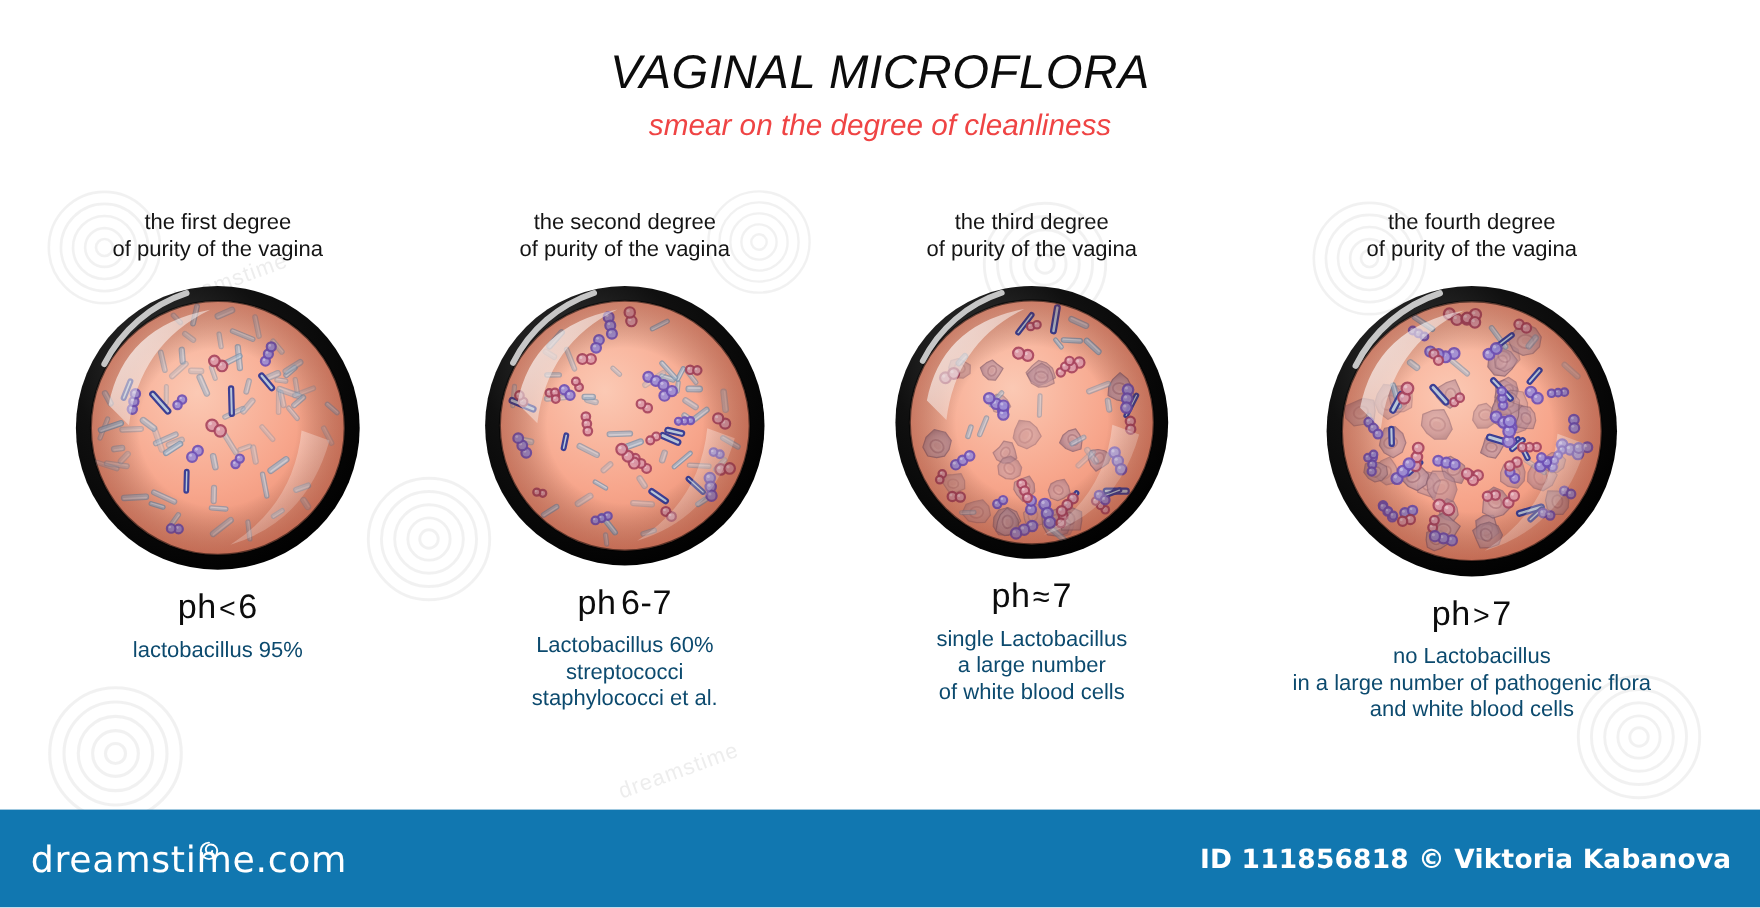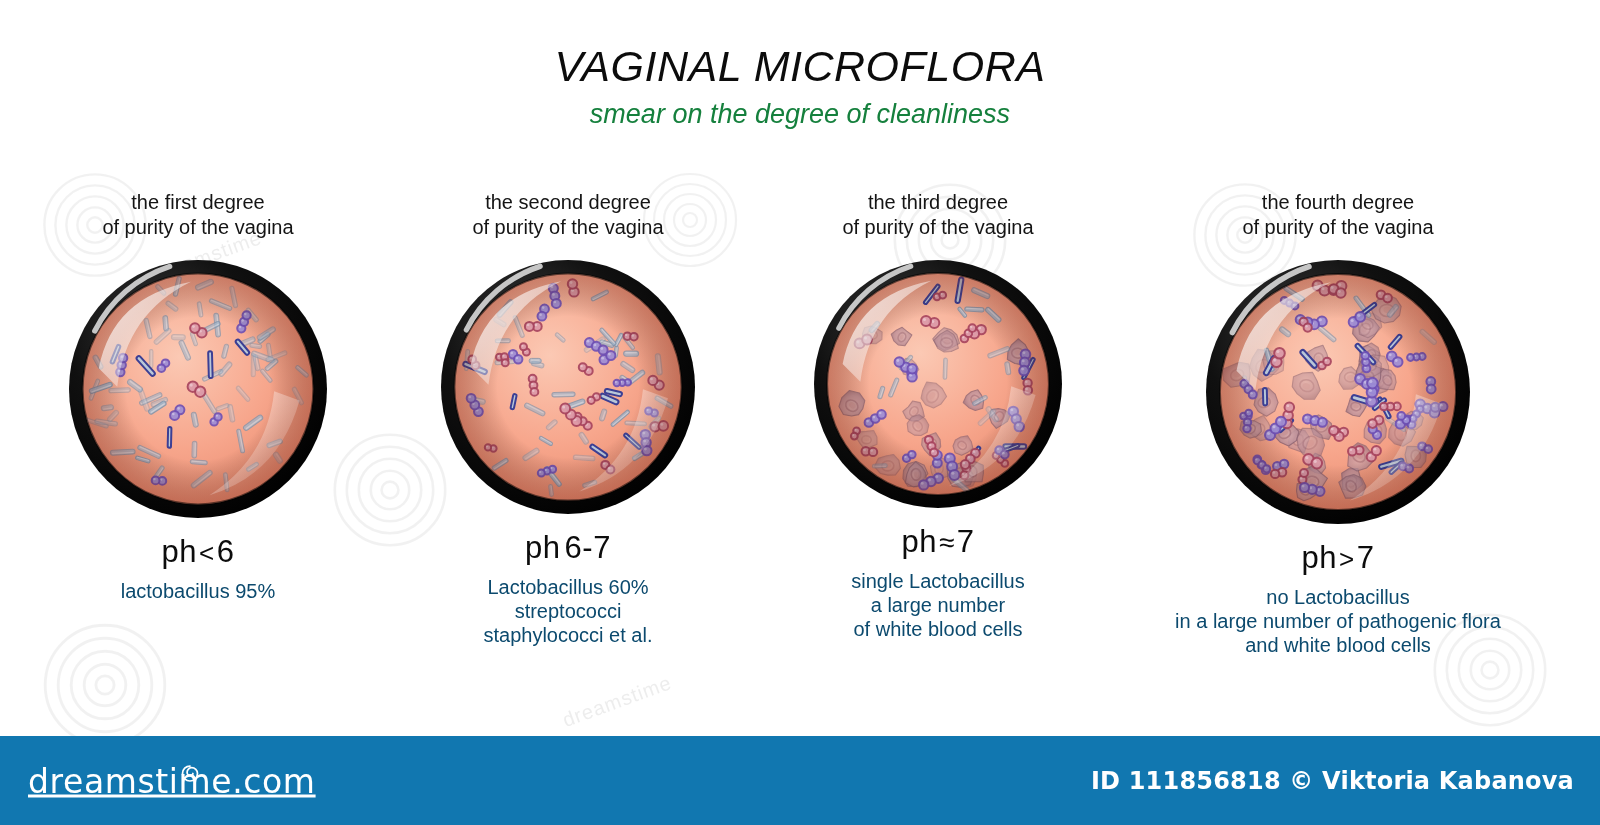--- a/index.html
+++ b/index.html
@@ -20,21 +20,21 @@
     font-family: "Liberation Sans", sans-serif; font-size: 20px;
     letter-spacing: 1px; white-space: nowrap;
   }
 
   
   .title-block { position: absolute; left: 0; top: 44px; width: 1600px; text-align: center; z-index: 10; font-style: italic; }
   .title-main {
     font-size: 43px; letter-spacing: .5px; color: #0c0c0c; line-height: 1.05;
     font-weight: 400;
   }
-  .title-sub { font-size: 27px; color: #15803d; margin-top: 10px; font-weight: 400; }
+  .title-sub { font-size: 27px; color: #ef4444; margin-top: 10px; font-weight: 400; }
 
   
   .panels { position: absolute; left: 0; top: 190px; width: 1508px; height: 500px; z-index: 10; }
   .panel { position: absolute; top: 0; text-align: center; }
   .p1 { left: 42px;   width: 312px; }
   .p2 { left: 412px;  width: 312px; }
   .p3 { left: 782px;  width: 312px; }
   .p4 { left: 1150px; width: 376px; }
 
   .panel-heading { font-size: 20px; line-height: 25px; color: #141414; }
@@ -53,21 +53,21 @@
   .footer {
     position: absolute; left: 0; top: 736px; width: 1600px; height: 89px;
     background: #1177b0; z-index: 20;
   }
   .brand {
     position: absolute; left: 28px; top: 50%; transform: translateY(-50%);
     display: flex; align-items: center;
   }
   .brand-text {
     color: #fff; font-size: 33px; letter-spacing: .6px;
-    font-family: "DejaVu Sans", sans-serif; font-weight: 400; text-decoration: underline;
+    font-family: "DejaVu Sans", sans-serif; font-weight: 400;
   }
   .brand-spiral { position: absolute; left: 152px; top: 2px; }
   .credit {
     position: absolute; right: 26px; top: 50%; transform: translateY(-50%);
     color: #ffffff; font-size: 24px; font-weight: bold; letter-spacing: .2px;
     font-family: "DejaVu Sans", sans-serif;
   }
 </style>
 </head>
 <body>

